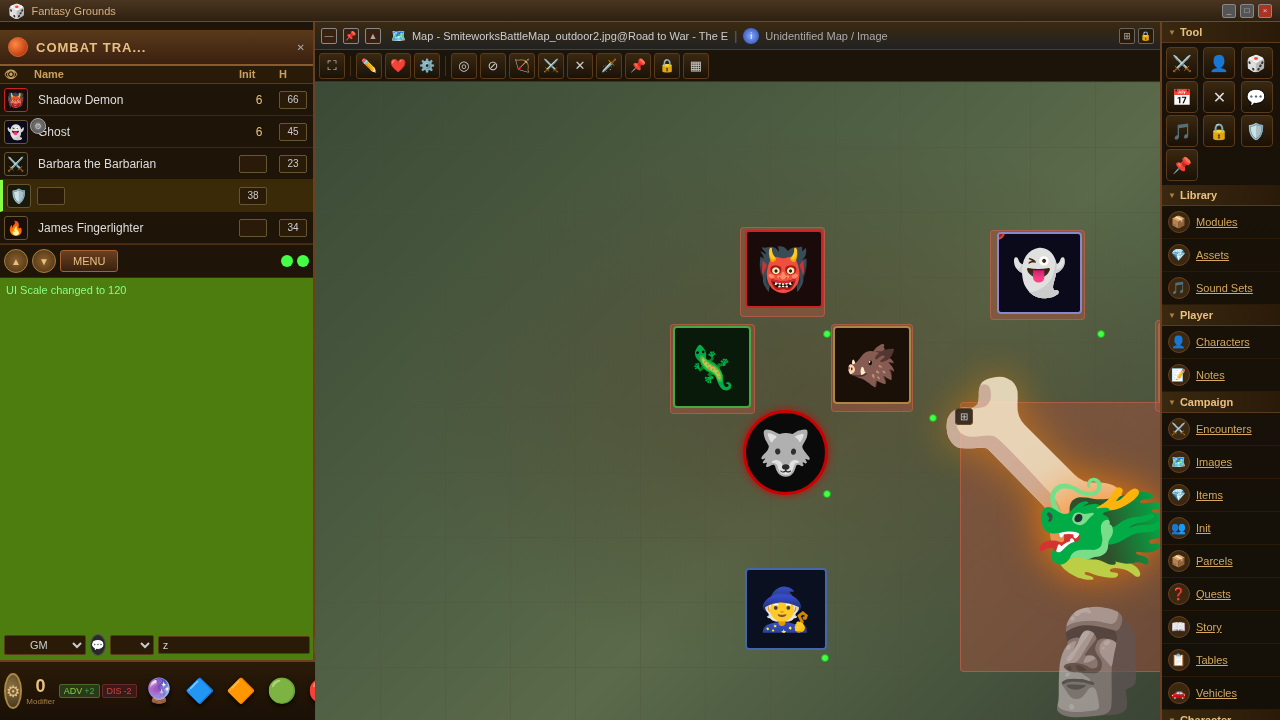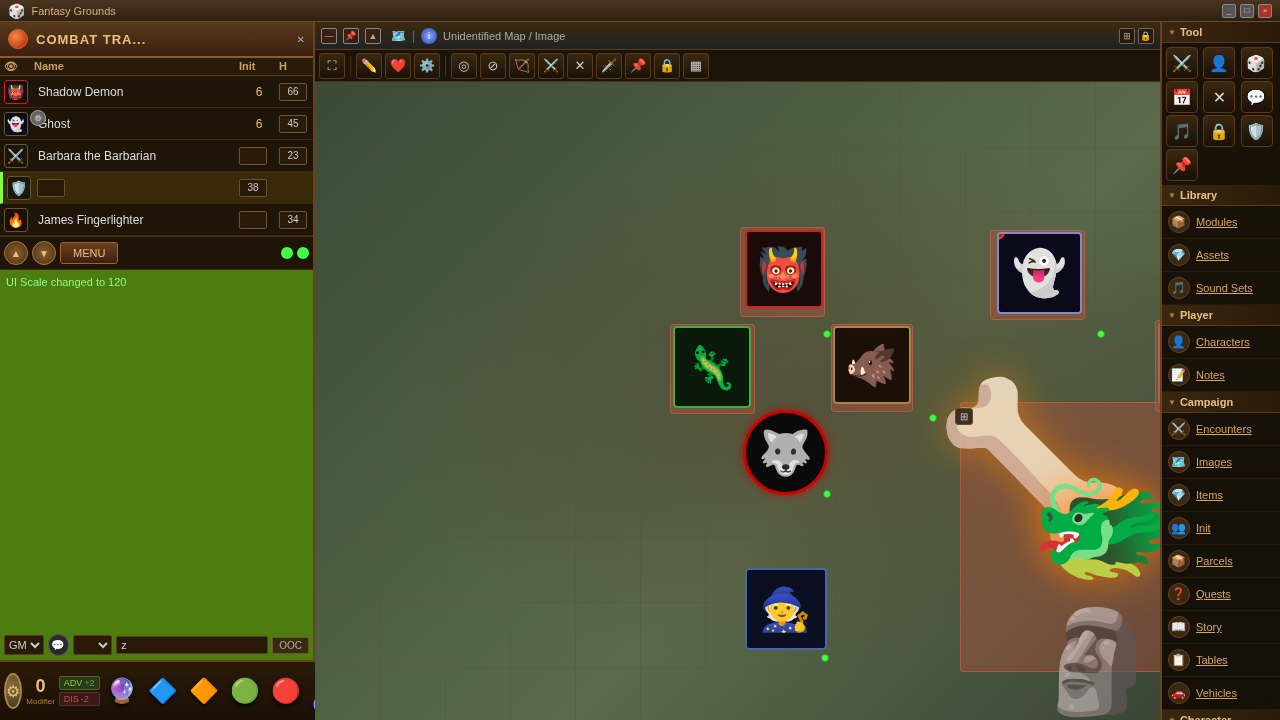--- a/index.html
+++ b/index.html
@@ -58,20 +58,21 @@
     }
 
     
     #combat-header {
       height: 36px;
       background: linear-gradient(to bottom, #5a3a1a, #3a2010);
       display: flex;
       align-items: center;
       padding: 0 8px;
       border-bottom: 2px solid #8a5a2a;
+      margin-top: 8px;
     }
     #combat-header .orb {
       width: 20px; height: 20px;
       border-radius: 50%;
       background: radial-gradient(circle at 35% 35%, #ff8844, #aa2200);
       margin-right: 8px;
       border: 1px solid #cc6633;
     }
     #combat-header .title {
       color: #e8c080;
@@ -192,21 +193,21 @@
     #chat-bottom {
       display: flex;
       gap: 4px;
       align-items: center;
     }
     .chat-select {
       background: #2a1a08;
       border: 1px solid #5a3a1a;
       color: #ccc;
       font-size: 11px;
-      padding: 2px 0;
+      padding: 2px 21px;
       border-radius: 2px;
     }
     .chat-input {
       flex: 1;
       background: #2a1a08;
       border: 1px solid #5a3a1a;
       color: #ccc;
       font-size: 11px;
       padding: 2px 4px;
       border-radius: 2px;
@@ -237,21 +238,21 @@
       border-radius: 50%;
       background: radial-gradient(circle at 35% 35%, #887040, #443520);
       border: 2px solid #aa8840;
       display: flex; align-items: center; justify-content: center;
       font-size: 16px;
       cursor: pointer;
       color: #e8c080;
     }
     .adv-dis-group {
       display: flex;
-      flex-direction: column;
+      flex-direction: row;
       gap: 2px;
     }
     .adv-btn {
       background: #2a3a18;
       border: 1px solid #4a6a28;
       border-radius: 2px;
       color: #88cc44;
       font-size: 9px;
       padding: 1px 4px;
       cursor: pointer;
@@ -675,20 +676,21 @@
     </div>
   </div>
 
   <div id="map-area">
 
     <div id="map-title-bar">
       <div class="map-close-btn">—</div>
       <div class="map-close-btn">📌</div>
       <div class="map-close-btn">▲</div>
       <span style="font-size:12px; margin-left:4px;">🗺️</span>
+      <span class="map-title-text">Map - SmiteworksBattleMap_outdoor2.jpg@Road to War - The E</span>
       <span class="map-title-sep"> | </span>
       <div class="map-title-icon">i</div>
       <span class="map-unidentified">Unidentified Map / Image</span>
       <div class="map-window-btns">
         <div class="map-window-btn">⊞</div>
         <div class="map-window-btn">🔒</div>
       </div>
     </div>
 
     <div id="map-toolbar">

